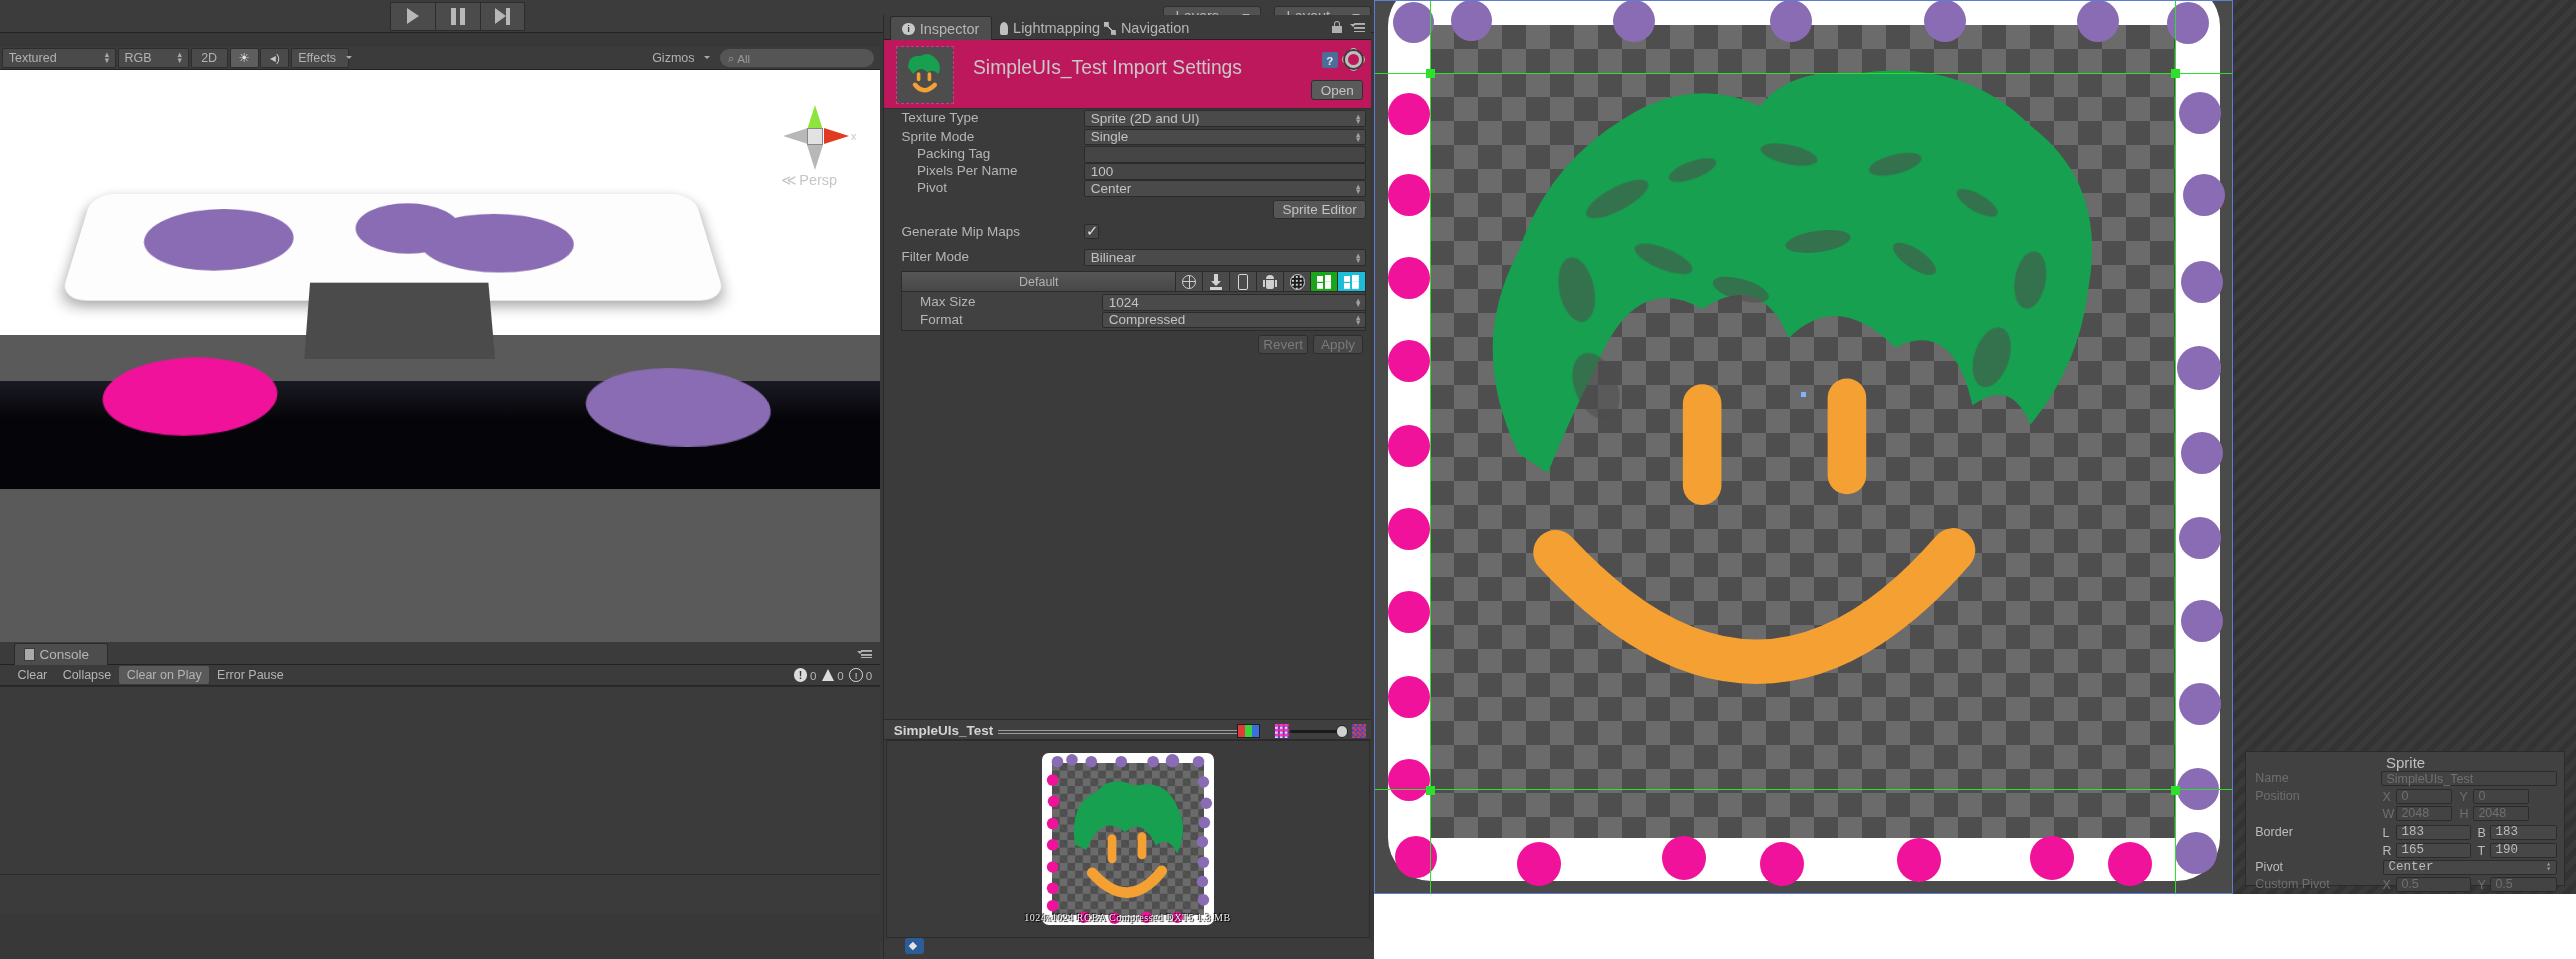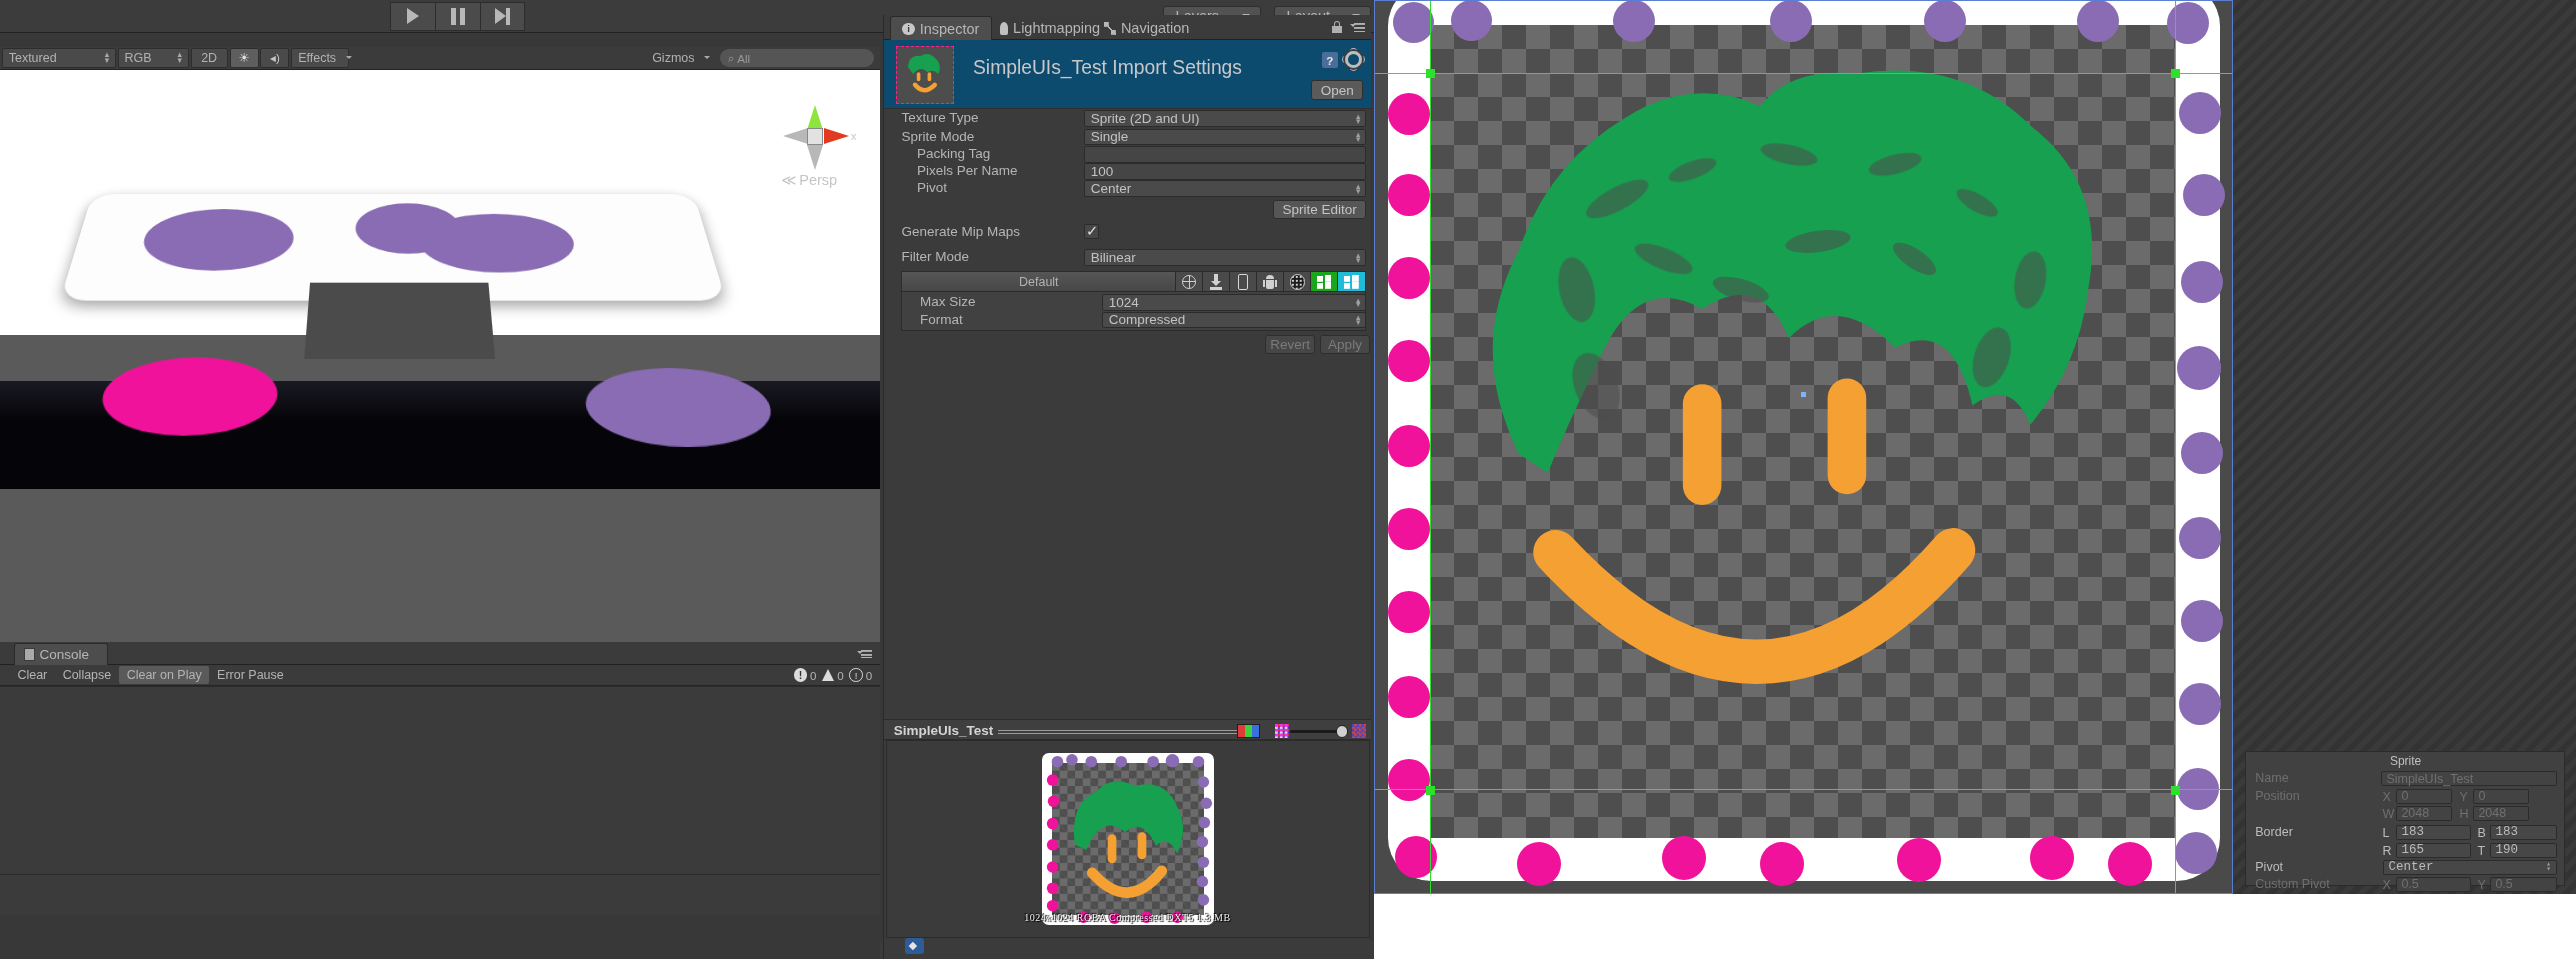--- a/index.html
+++ b/index.html
@@ -231,21 +231,21 @@
       linear-gradient(#b8b8b8,#b8b8b8) 7.7px 7.7px/4.8px 4.8px no-repeat,
       linear-gradient(45deg, transparent 45%, #b8b8b8 45%, #b8b8b8 55%, transparent 55%);
   }
   .lock-ico { position: absolute; right: 29px; top: 5.8px; width: 9.7px; height: 11.6px; }
   .lock-ico .body { position:absolute; bottom:0; width: 9.7px; height: 6.8px; background: #b0b0b0; }
   .lock-ico .shk { position:absolute; top:0; left:1.9px; width: 5.8px; height: 5.8px;
     border: 1.9px solid #b0b0b0; border-bottom: none; border-radius: 2.9px 2.9px 0 0; }
 
   .insp-header {
     position: absolute; left: 0; top: 25px; width: 487px; height: 69px;
-    background: #0c4a6e; border-bottom: 1px solid #2f2f2f;
+    background: #be185d; border-bottom: 1px solid #2f2f2f;
   }
   .insp-thumb {
     position: absolute; left: 11.6px; top: 5.8px; width: 58px; height: 58px;
     background: #4d4d4d;
     border: 1.9px dashed #ff1e8e; overflow: hidden;
   }
   .insp-title { position: absolute; left: 89px; top: 16.4px; font-size: 19.3px; color: #c8c8c8; }
   .help-ico {
     position: absolute; right: 33px; top: 11.6px; width: 16.4px; height: 16.4px;
     background: #4a6d99; border-radius: 1.9px; color: #e8e8e8;
@@ -337,21 +337,21 @@
     background:
       linear-gradient(#ffffff,#ffffff) 0 1px/6.3px 5.8px no-repeat,
       linear-gradient(#ffffff,#ffffff) 7.7px 0/6.8px 6.8px no-repeat,
       linear-gradient(#ffffff,#ffffff) 0 8.2px/6.3px 5.8px no-repeat,
       linear-gradient(#ffffff,#ffffff) 7.7px 7.7px/6.8px 6.8px no-repeat;
   }
   .plat-body {
     position: absolute; left: 17.4px; right: 4.8px;
     background: #414141; border: 1px solid #2b2b2b; border-top: none;
   }
-  .rev-apply { position: absolute; right: 1px; display: flex; gap: 4.8px; }
+  .rev-apply { position: absolute; right: 8px; display: flex; gap: 4.8px; }
   .ra-btn {
     width: 50px; height: 18.3px; background: #474747; border: 1px solid #2d2d2d;
     border-radius: 2.9px; color: #7b7b7b; font-size: 13.5px;
     display:flex;align-items:center;justify-content:center;
   }
 
   
   .prev-header {
     position: absolute; left: 0; bottom: 219px; width: 487px; height: 21px;
     background: #3f3f3f; border-top: 1px solid #2b2b2b; border-bottom: 1px solid #2b2b2b;
@@ -430,21 +430,21 @@
   .sprite-side {
     position: absolute; left: 2233px; top: 0; width: 343px; height: 894px;
     background: #3a3a3a;
     background-image: repeating-linear-gradient(135deg, #3a3a3a 0 5.8px, #333333 5.8px 11.6px);
   }
   .sprite-box {
     position: absolute; left: 11.6px; top: 751px; width: 320px; height: 135px;
     background: #414141; border: 1px solid #2b2b2b;
   }
   .sb-title { position: absolute; left: 0; top: 1.9px; width: 320px; text-align: center;
-    font-size: 12px; color: #c0c0c0; }
+    font-size: 15px; color: #c0c0c0; }
   .sb-row { position: absolute; height: 15.4px; }
   .sb-label { position: absolute; font-size: 12.5px; }
   .sb-field {
     position: absolute; height: 14.5px; background: #474747;
     border: 1px solid #2b2b2b; border-radius: 1.9px;
     font-size: 12.5px; padding-left: 4.8px; display: flex; align-items: center;
   }
   .sb-prefix { position: absolute; font-size: 12.5px; }
   .dim { color: #6f6f6f; }
   .lit { color: #bcbcbc; }

